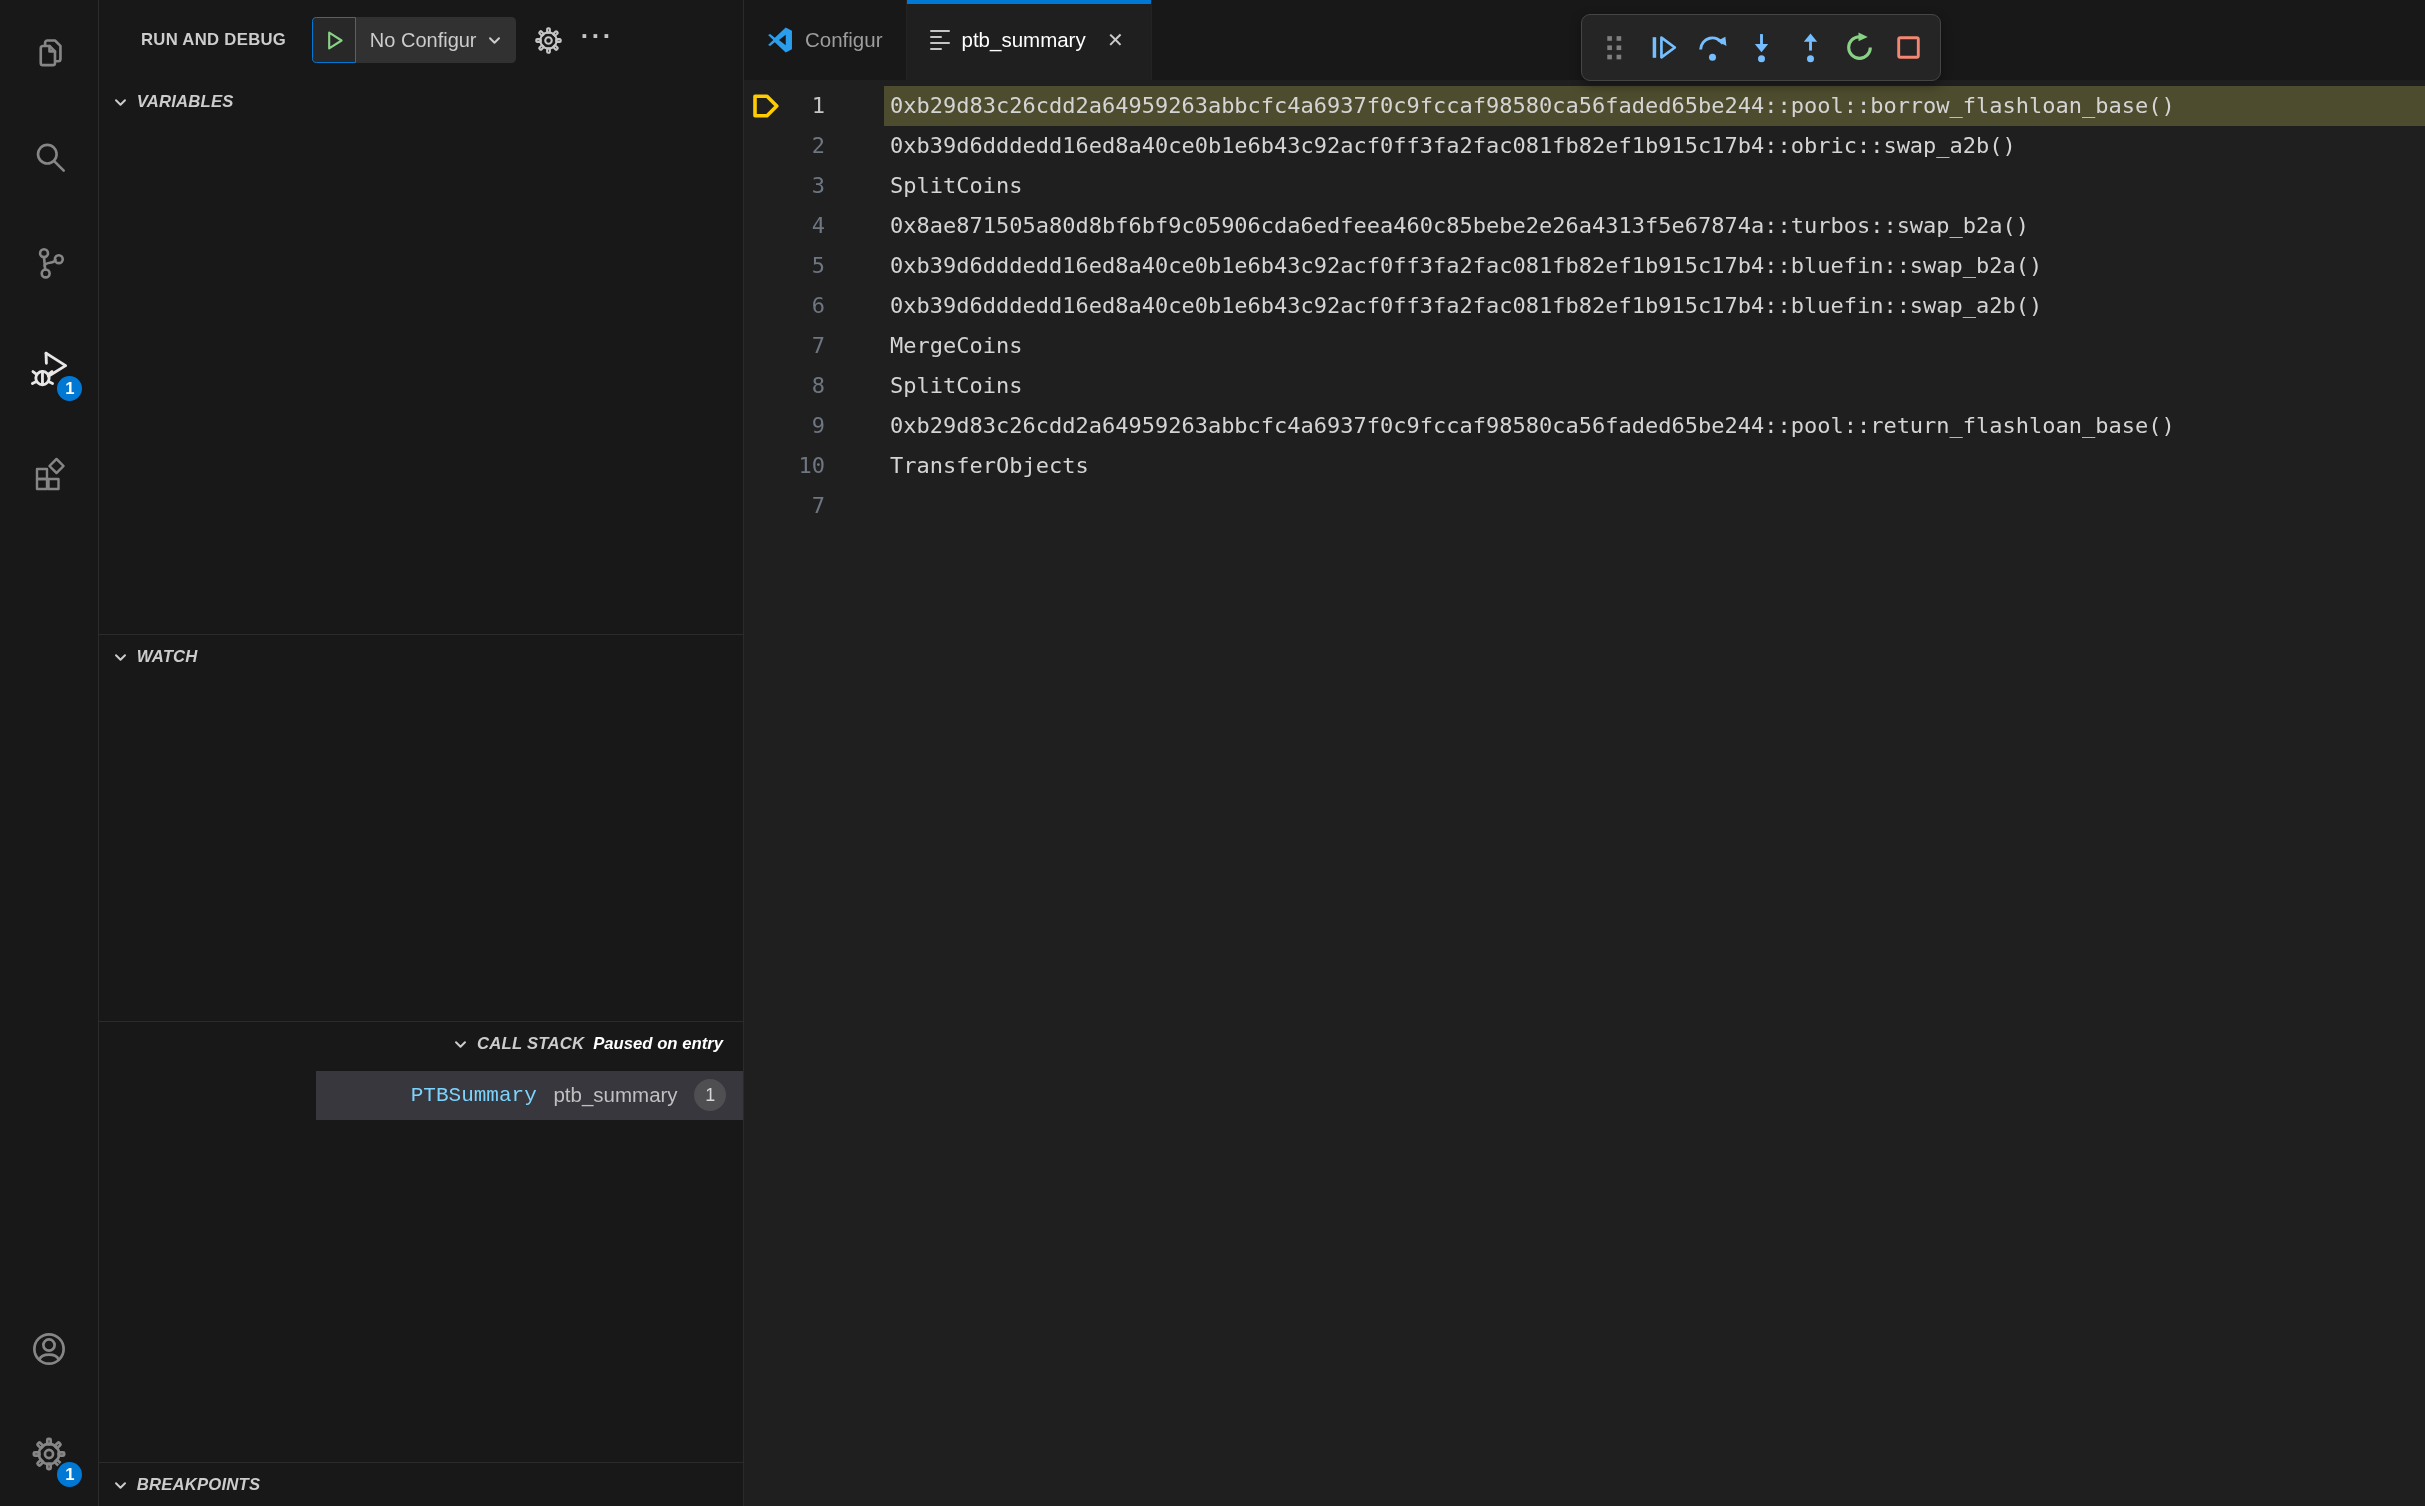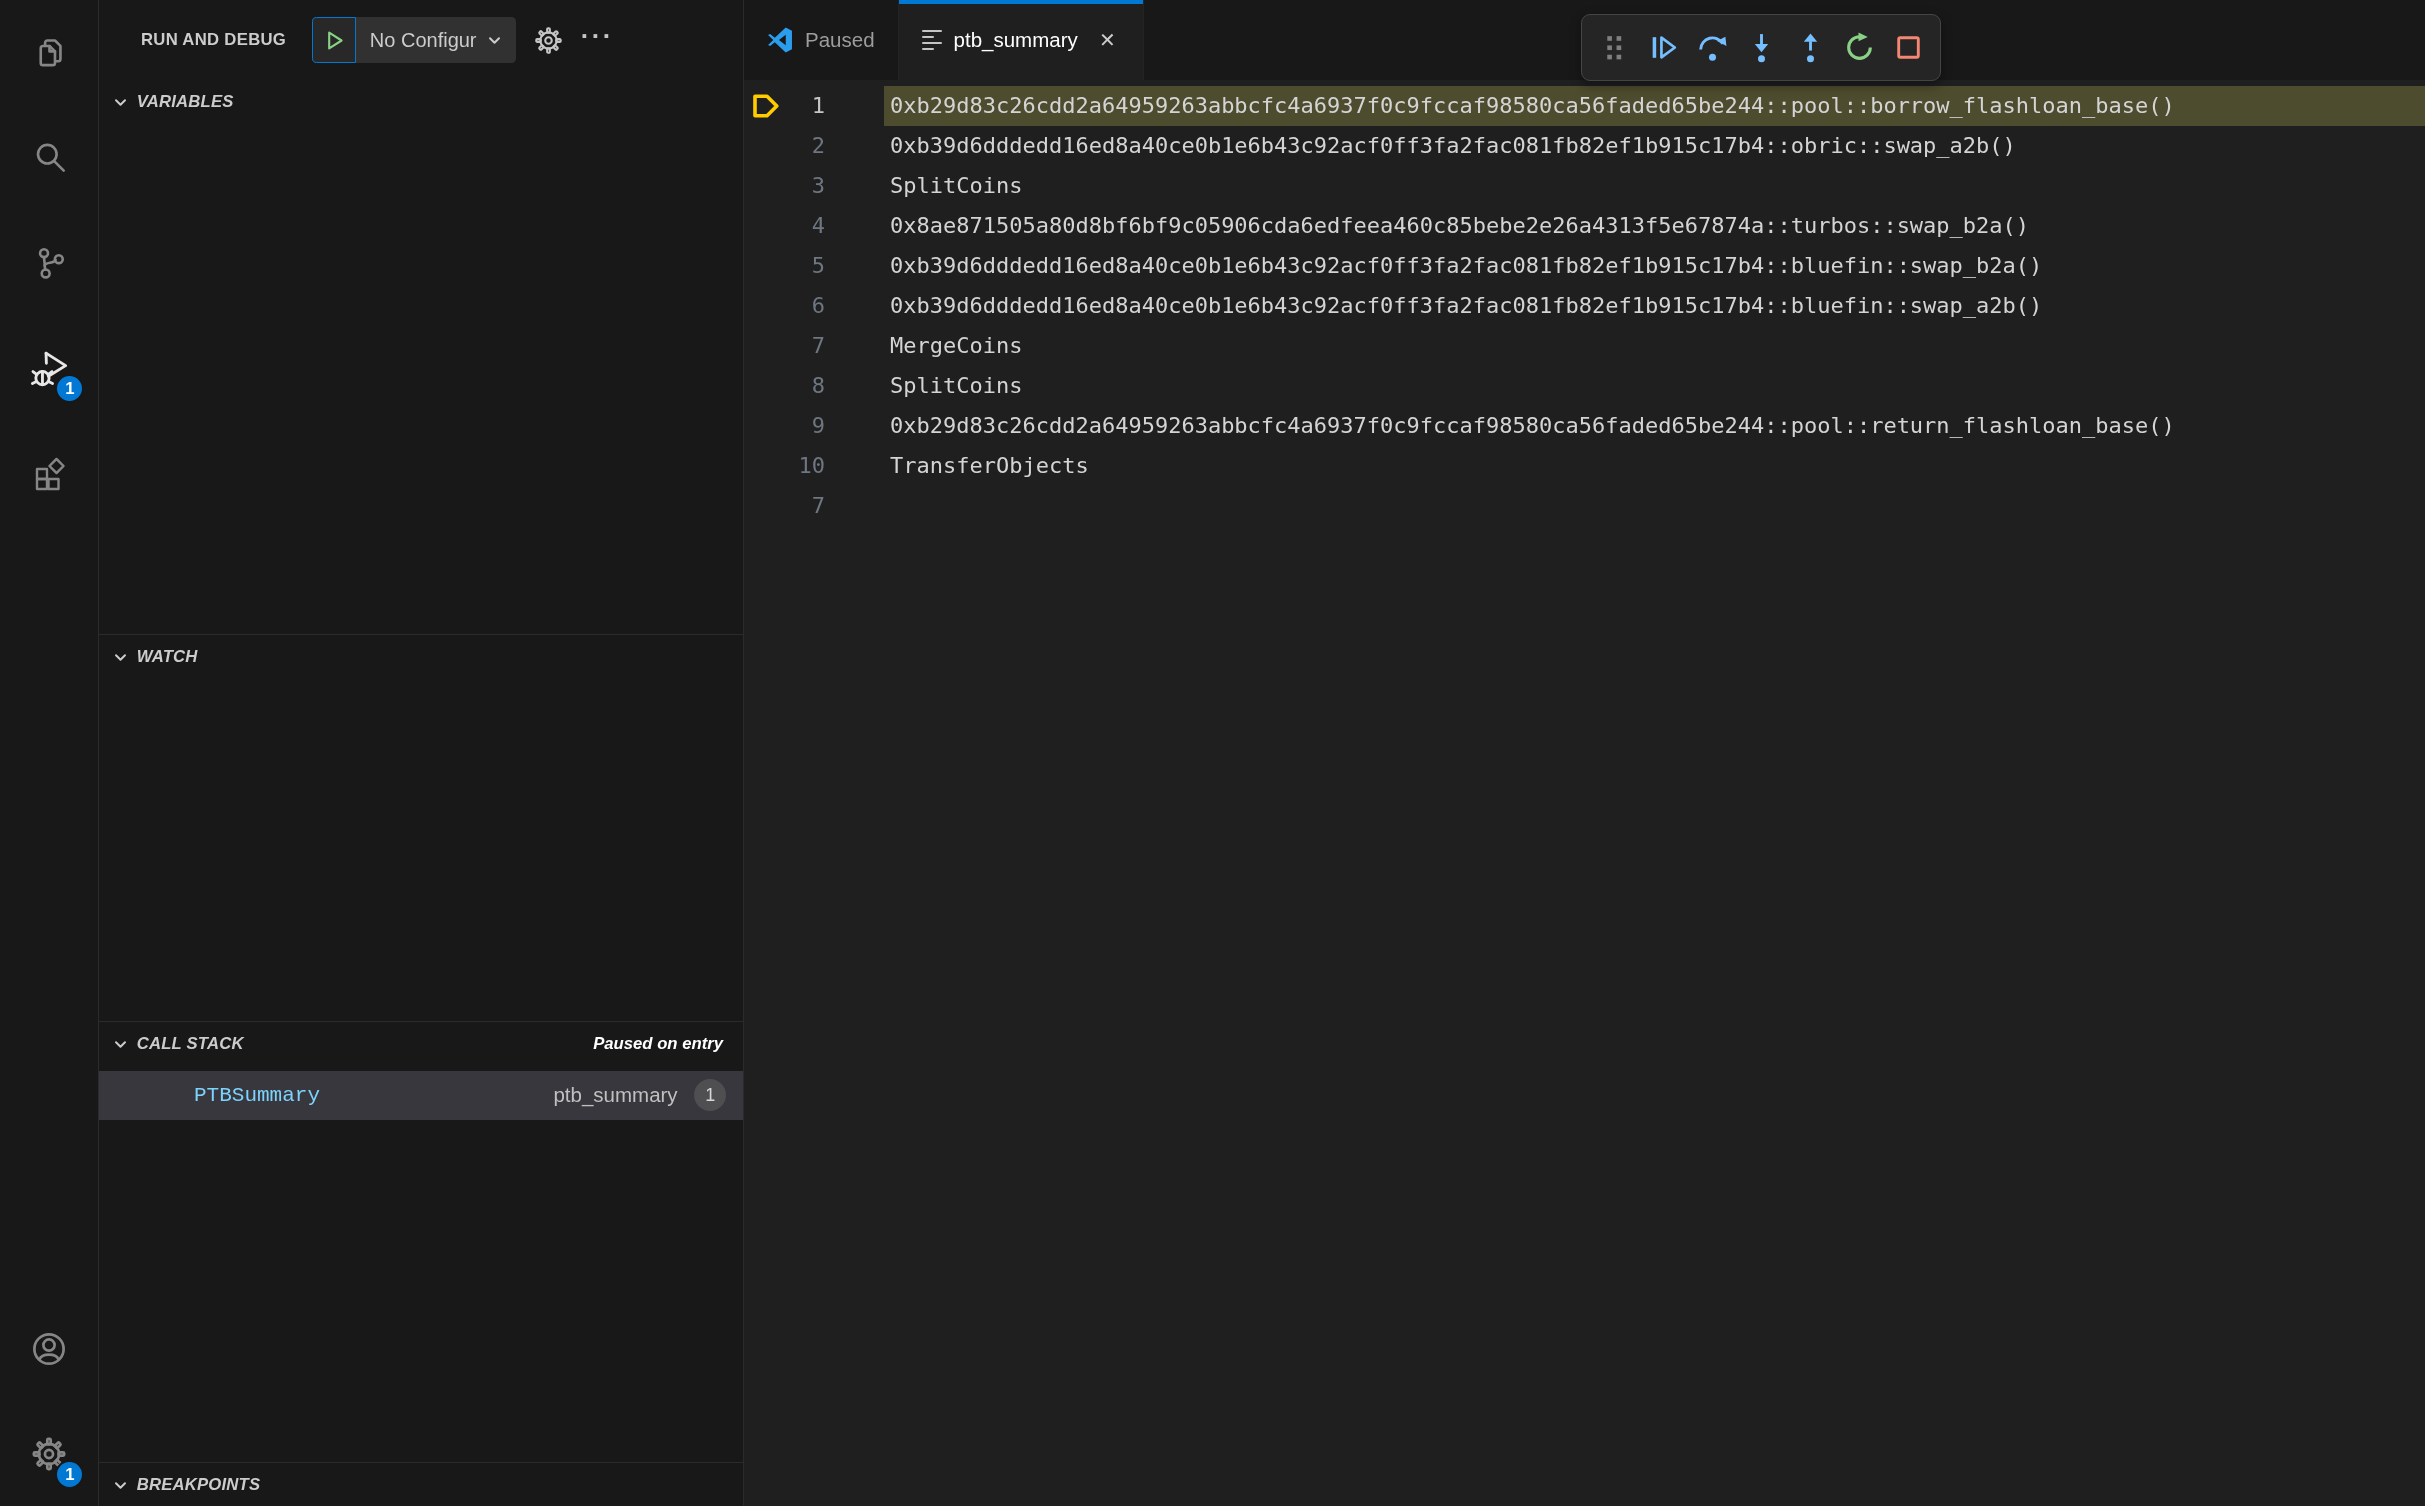--- a/index.html
+++ b/index.html
@@ -67,21 +67,21 @@
   .pane + .pane{ border-top:0.8px solid #2b2b2b; }
   .pane-header{
     height:44px; flex:none; display:flex; align-items:center; gap:9px;
     padding:0 20px 0 13.7px; cursor:pointer;font-style:italic;
   }
   .pane-title{ font-size:16.7px; font-weight:bold; color:#cccccc; letter-spacing:0.2px; }
   .pane-status{ margin-left:auto; font-size:16.7px; font-weight:bold; color:#ffffff; }
   .pane-body{ flex:1; }
   .pane.variables{ height:554px; flex:none; }
   .pane.watch{ height:387px; flex:none; }
-  .pane.callstack{ height:441px; flex:none; }
+  .pane.callstack{ height:441px; flex:none;align-items:flex-end; }
   .pane.breakpoints{ flex:1; }
 
   .frame-row{
     height:49px; margin-top:4.6px; display:flex; align-items:center;
     background:#37373d; padding:0 16.7px 0 67px; gap:16.7px; cursor:pointer;
   }
   .frame-name{ font-family:Liberation Mono, monospace; font-size:21px; color:#7dd3fc;margin-left:28px; }
   .frame-file{ margin-left:auto; font-size:20.5px; color:#c0c0c0; }
   .frame-badge{
     width:32px; height:32px; border-radius:16px; background:#4f4f52; color:#d7d7d7;
@@ -289,21 +289,21 @@
   </section>
 </aside>
 
 <main class="main">
   <div class="tabbar">
     <div class="tab">
       <svg width="26" height="26" viewBox="0 0 100 100">
         <path d="M72 2 L30 41 L12 27 L4 31 L24 50 L4 69 L12 73 L30 59 L72 98 L96 86 V14 Z" fill="#2b9ded"></path>
         <path d="M72 30 L46 50 L72 70 Z" fill="#181818"></path>
       </svg>
-      <span>Paused</span>
+      <span>Configur</span>
     </div>
     <div class="tab active">
       <span class="list-icon">
         <span class="w1"></span>
           <span class="w2"></span>
           <span class="w1"></span>
           <span class="w2"></span>
       </span>
       <span>ptb_summary</span>
       <span class="close">✕</span>

